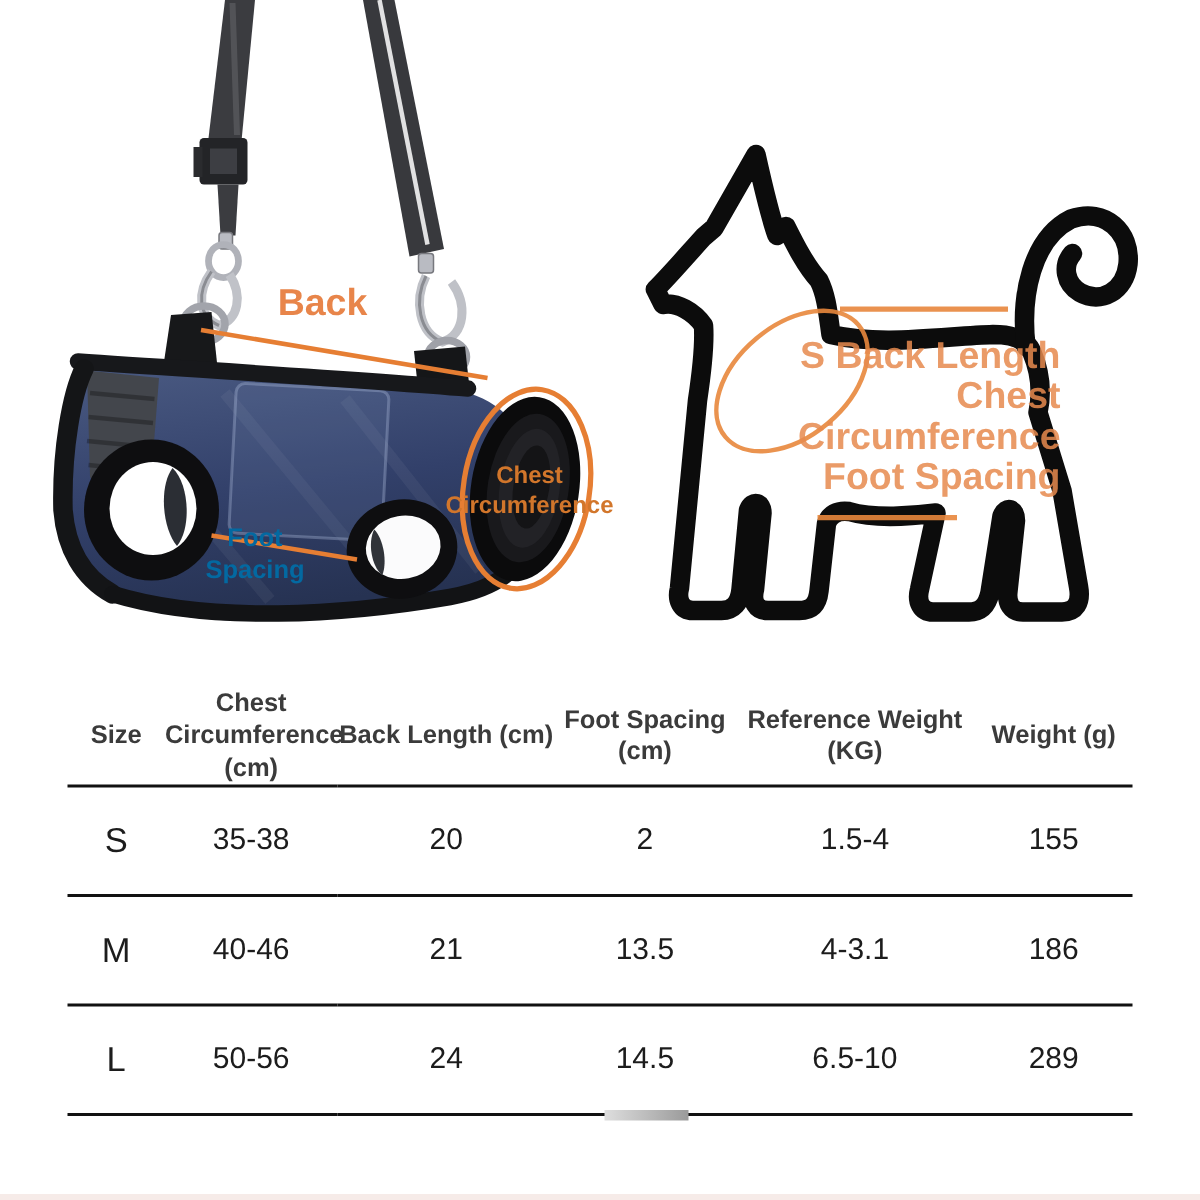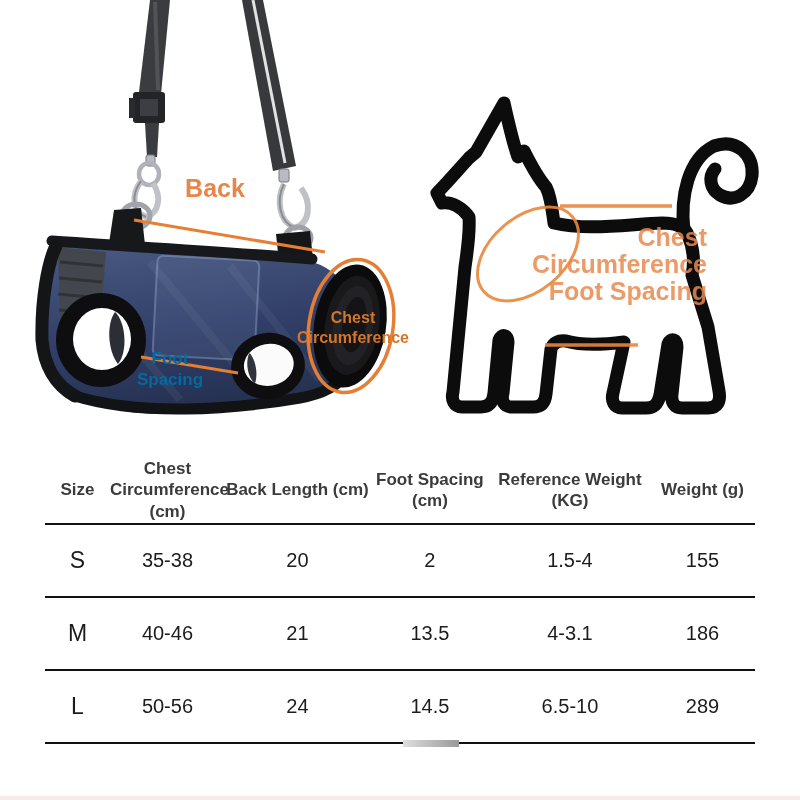--- a/index.html
+++ b/index.html
@@ -5,21 +5,21 @@
   html,body{margin:0;padding:0;}
   body{
     width:800px;height:800px;position:relative;overflow:hidden;
     background:#ffffff;
     font-family:"Liberation Sans", sans-serif;
   }
   .abs{position:absolute;}
   
   .ann{position:absolute;color:#e8854a;font-weight:bold;text-align:center;}
   .ann div{white-space:nowrap;}
-  .ann-backlength{left:140px;top:176px;width:150px;font-size:25px;line-height:25px;}
+  .ann-backlength{left:140px;top:190px;width:150px;font-size:25px;line-height:25px;}
   .ann-chest{left:283px;top:308px;width:140px;font-size:16px;line-height:20px;color:#d2762b;}
   .ann-foot{left:110px;top:348px;width:120px;font-size:17px;line-height:21px;color:#0369a1;}
   .dog-labels{
     position:absolute;right:93px;top:224px;width:300px;
     text-align:right;color:#e78a4e;opacity:.85;font-weight:bold;
     font-size:25px;line-height:27px;
   }
   .dog-labels div{white-space:nowrap;}
   
   .size-table-wrap{position:absolute;left:45px;top:457px;width:710px;}
@@ -184,20 +184,21 @@
              C 325 99 309 108 295 100
              C 285 94 283 82 290 74"></path>
   </g>
 
   <line x1="135" y1="111" x2="247" y2="111" stroke="#e8873c" stroke-width="3.5" opacity="0.9"></line>
   <line x1="120" y1="250" x2="213" y2="250" stroke="#e8873c" stroke-width="3.5" opacity="0.9"></line>
   <ellipse cx="103" cy="159" rx="58" ry="37" transform="rotate(-40 103 159)" fill="none" stroke="#e8873c" stroke-width="3" opacity="0.9"></ellipse>
 </svg>
 
 <div class="dog-labels">
+  <div>S Back Length</div>
   <div>Chest</div>
   <div>Circumference</div>
   <div>Foot Spacing</div>
 </div>
 
 <div class="size-table-wrap">
   <table class="size">
     <colgroup>
       <col style="width:9.15%">
         <col style="width:16.2%">

